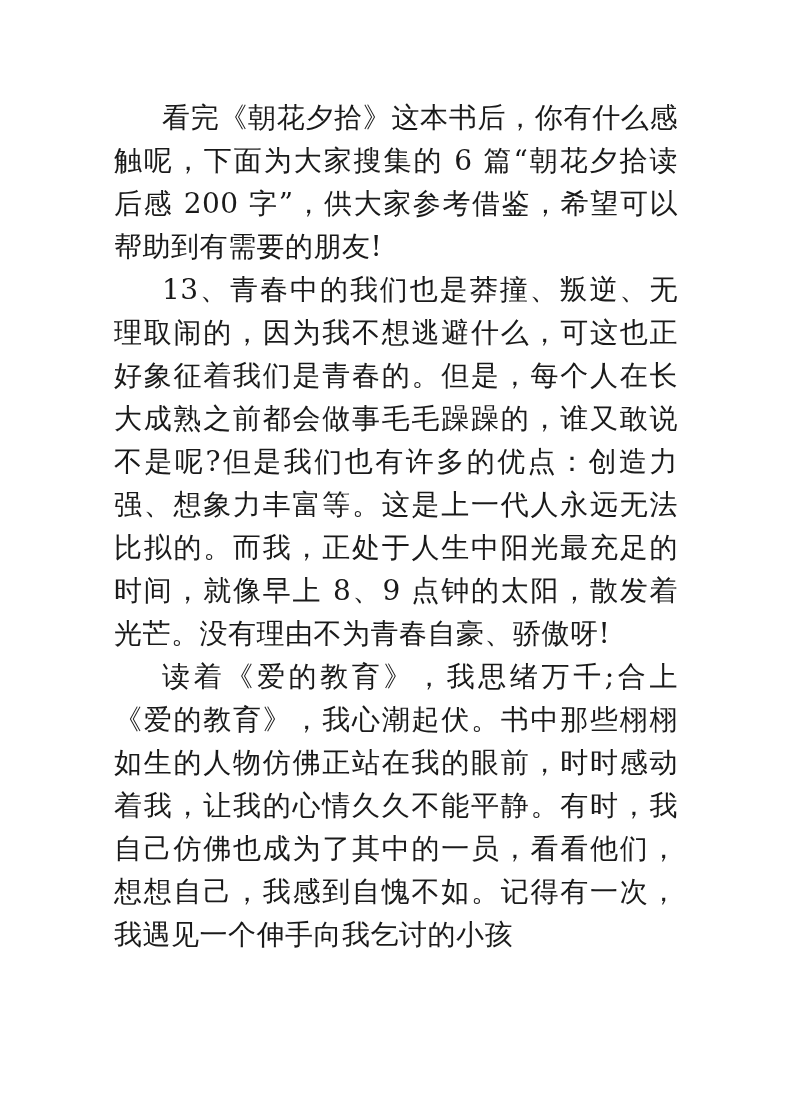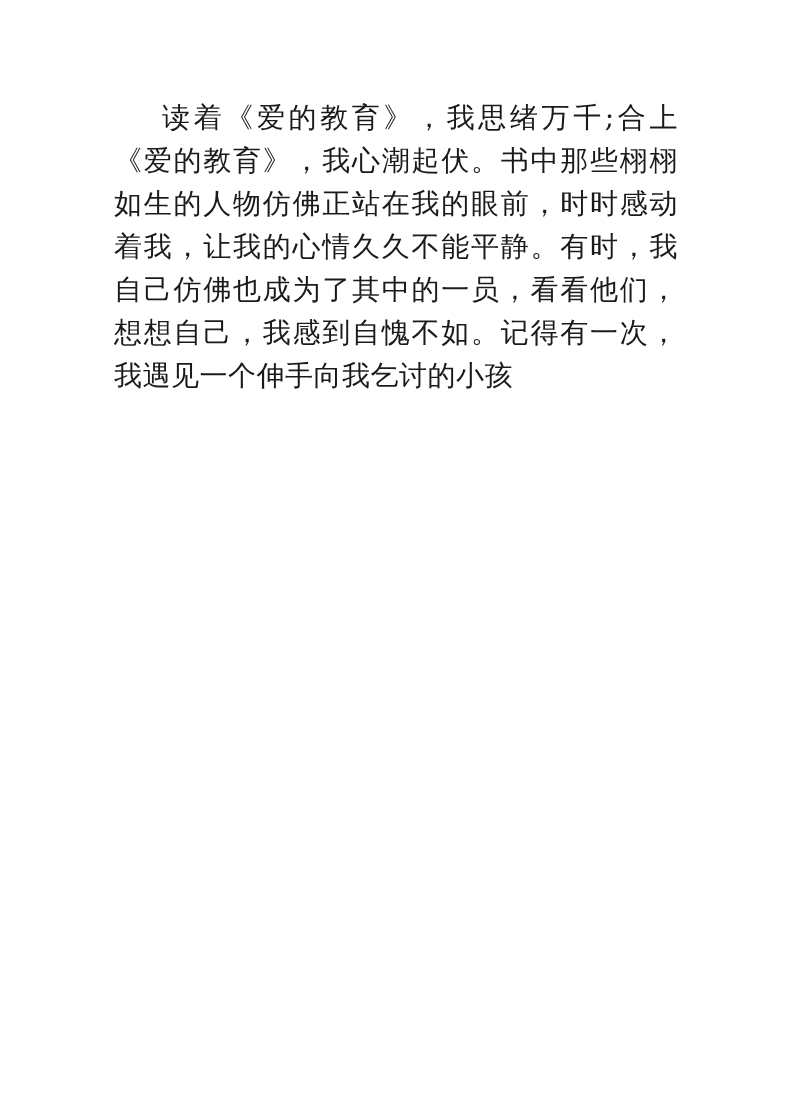--- a/index.html
+++ b/index.html
@@ -31,15 +31,17 @@
     text-justify: inter-ideograph;
     text-indent: 48px;
     letter-spacing: 0.5px;
   }
 </style>
 </head>
 <body>
 
 <div class="page">
   <div class="content">
+    <p>看完《朝花夕拾》这本书后，你有什么感触呢，下面为大家搜集的 6 篇“朝花夕拾读后感 200 字”，供大家参考借鉴，希望可以帮助到有需要的朋友!</p>
+    <p>13、青春中的我们也是莽撞、叛逆、无理取闹的，因为我不想逃避什么，可这也正好象征着我们是青春的。但是，每个人在长大成熟之前都会做事毛毛躁躁的，谁又敢说不是呢?但是我们也有许多的优点：创造力强、想象力丰富等。这是上一代人永远无法比拟的。而我，正处于人生中阳光最充足的时间，就像早上 8、9 点钟的太阳，散发着光芒。没有理由不为青春自豪、骄傲呀!</p>
     <p>读着《爱的教育》，我思绪万千;合上《爱的教育》，我心潮起伏。书中那些栩栩如生的人物仿佛正站在我的眼前，时时感动着我，让我的心情久久不能平静。有时，我自己仿佛也成为了其中的一员，看看他们，想想自己，我感到自愧不如。记得有一次，我遇见一个伸手向我乞讨的小孩</p>
   </div>
 </div>
 
 </body></html>

